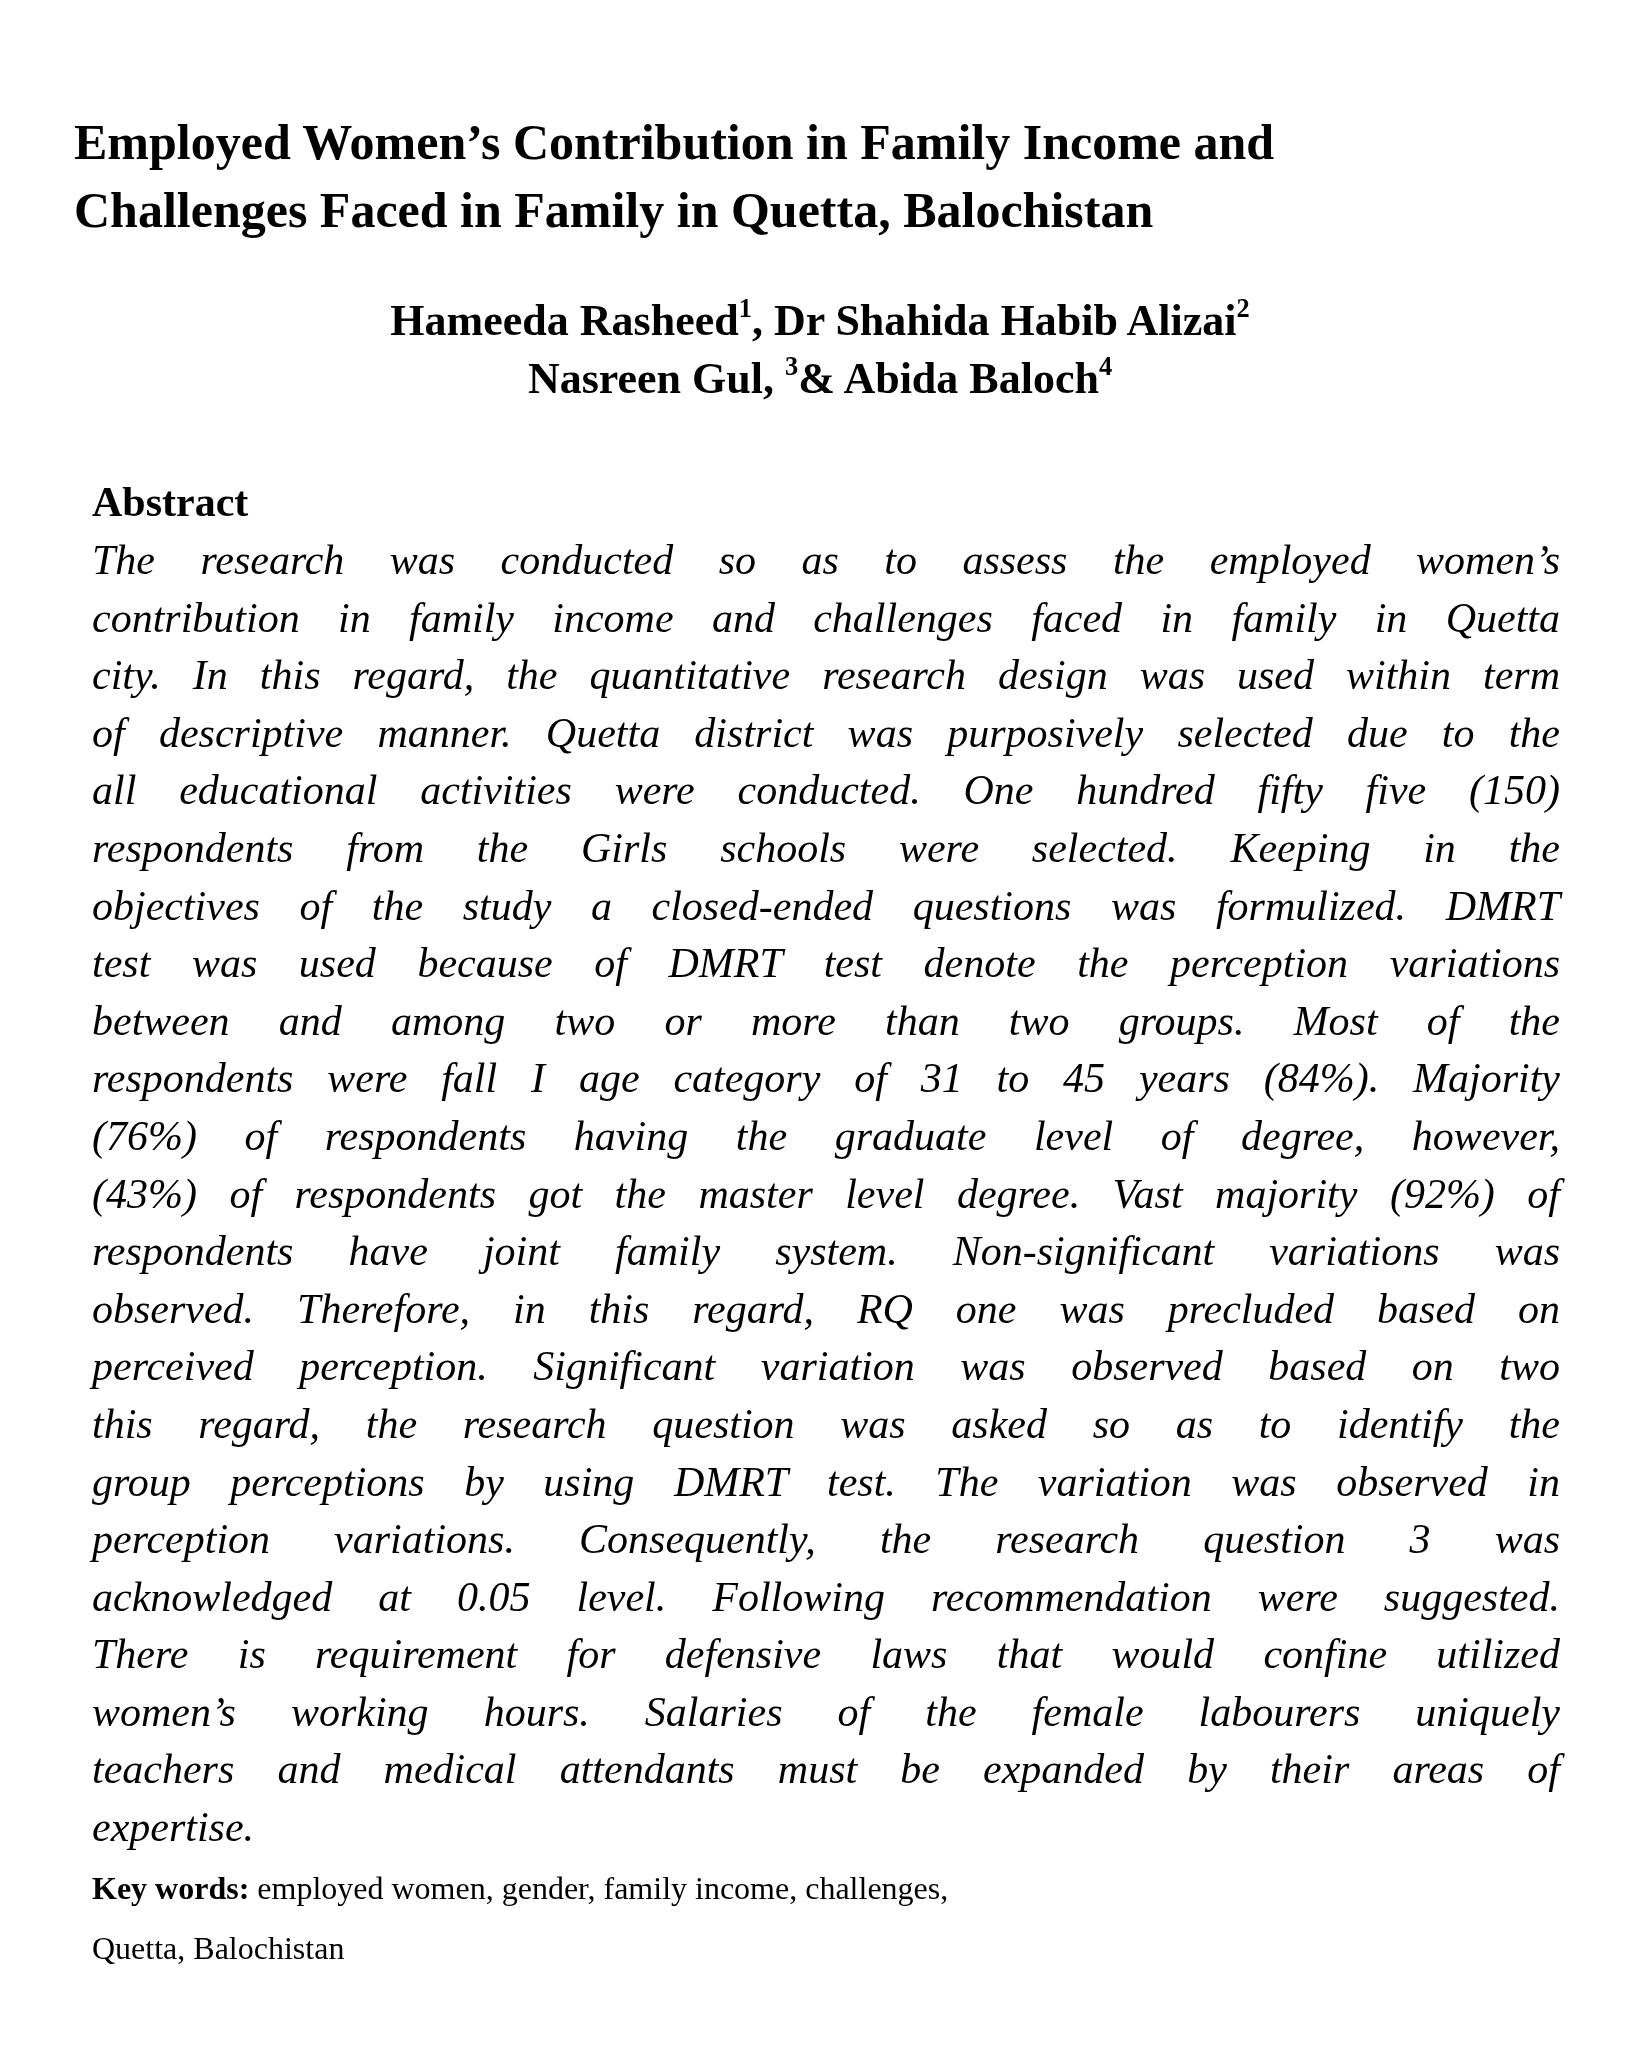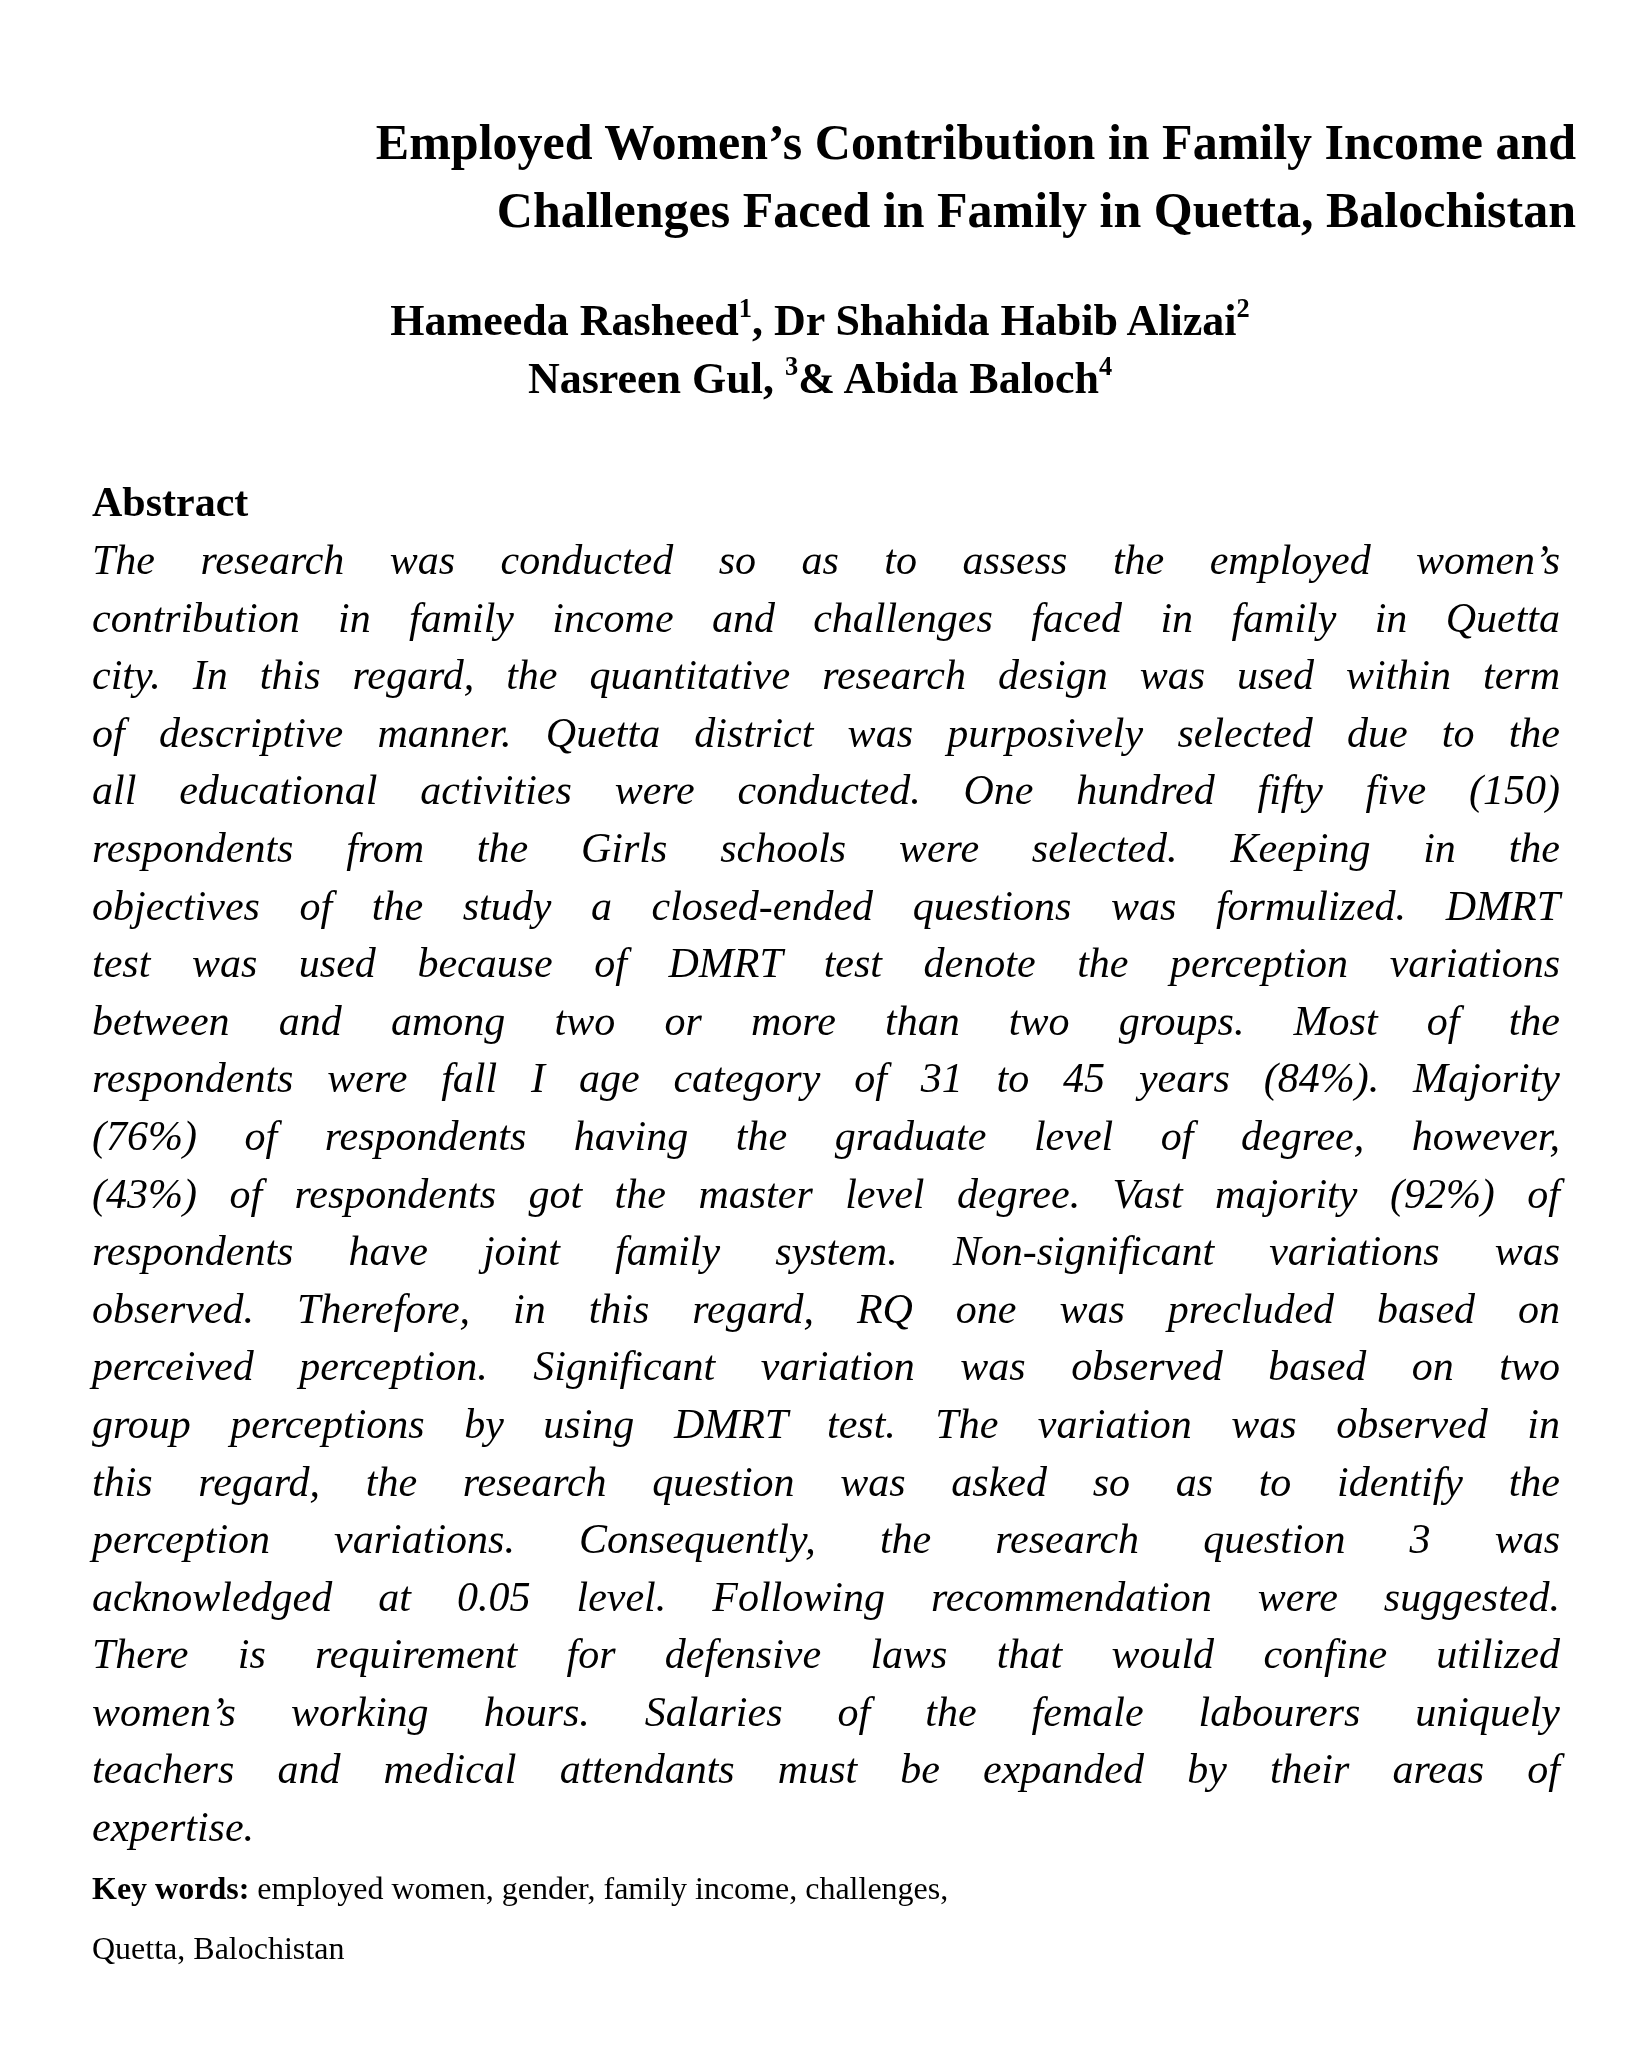--- a/index.html
+++ b/index.html
@@ -1,22 +1,22 @@
 <!DOCTYPE html>
 <html><head>
 <meta charset="utf-8">
 <style>
   html, body { margin: 0; padding: 0; background: #ffffff; }
   body {
     width: 1639px; height: 2066px; position: relative; overflow: hidden;
     font-family: "Liberation Serif", "DejaVu Serif", serif; color: #000;
   }
   .title {
-    position: absolute; left: 56px; width: 1520px; top: 108px;
-    text-align: right; font-weight: bold; font-size: 50px; line-height: 68px;
+    position: absolute; left: 74px; width: 1520px; top: 108px;
+    text-align: left; font-weight: bold; font-size: 50px; line-height: 68px;
   }
   .title .line { display: block; white-space: nowrap; }
   .authors {
     position: absolute; left: 60px; width: 1520px; top: 292px;
     text-align: center; font-weight: bold; font-size: 44px; line-height: 58px;
   }
   .authors .line { display: block; white-space: nowrap; }
   sup { font-size: 0.6em; vertical-align: 0.7em; line-height: 0; }
   .abstract-heading {
     position: absolute; left: 92px; top: 474px;
@@ -65,22 +65,22 @@
   <div class="jl" style="white-space: normal;">respondents from the Girls schools were selected. Keeping in the</div>
   <div class="jl" style="white-space: normal;">objectives of the study a closed-ended questions was formulized. DMRT</div>
   <div class="jl" style="white-space: normal;">test was used because of DMRT test denote the perception variations</div>
   <div class="jl" style="white-space: normal;">between and among two or more than two groups. Most of the</div>
   <div class="jl" style="white-space: normal;">respondents were fall I age category of 31 to 45 years (84%). Majority</div>
   <div class="jl" style="white-space: normal; font-style: italic;">(76%) of respondents having the graduate level of degree, however,</div>
   <div class="jl" style="white-space: normal;">(43%) of respondents got the master level degree. Vast majority (92%) of</div>
   <div class="jl" style="white-space: normal;">respondents have joint family system. Non-significant variations was</div>
   <div class="jl" style="white-space: normal;">observed. Therefore, in this regard, RQ one was precluded based on</div>
   <div class="jl" style="white-space: normal;">perceived perception. Significant variation was observed based on two</div>
+  <div class="jl" style="white-space: normal;">this regard, the research question was asked so as to identify the</div>
   <div class="jl" style="white-space: normal;">group perceptions by using DMRT test. The variation was observed in</div>
-  <div class="jl" style="white-space: normal;">this regard, the research question was asked so as to identify the</div>
   <div class="jl" style="white-space: normal;">perception variations. Consequently, the research question 3 was</div>
   <div class="jl" style="white-space: normal;">acknowledged at 0.05 level. Following recommendation were suggested.</div>
   <div class="jl" style="white-space: normal;">There is requirement for defensive laws that would confine utilized</div>
   <div class="jl" style="white-space: normal;">women’s working hours. Salaries of the female labourers uniquely</div>
   <div class="jl" style="white-space: normal;">teachers and medical attendants must be expanded by their areas of</div>
   <div class="jl last" style="white-space: normal;">expertise.</div>
 </div>
 
 <div class="keywords">
   <div><span class="kw-label">Key words:</span><span> employed women, gender, family income, challenges,</span></div>

